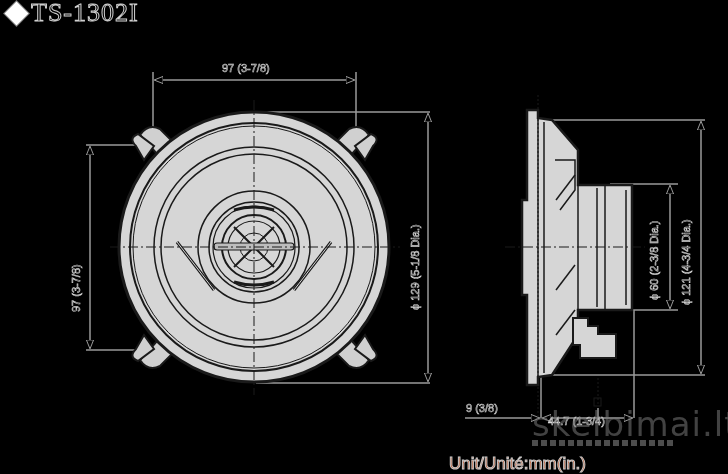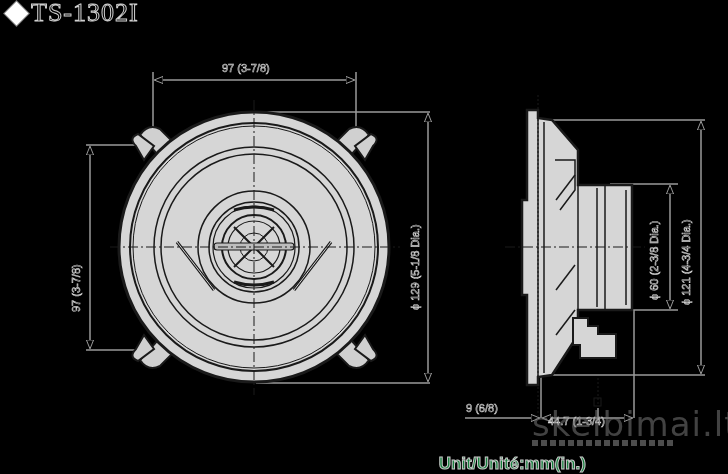--- a/index.html
+++ b/index.html
@@ -3,21 +3,21 @@
 <meta charset="utf-8">
 <style>
   html,body{margin:0;padding:0;background:#000;}
   body{width:728px;height:474px;position:relative;overflow:hidden;font-family:"Liberation Sans",sans-serif;}
   #stage{position:absolute;left:0;top:0;width:588px;height:474px;}
   .title{position:absolute;left:2px;top:-2px;height:30px;display:flex;align-items:center;color:#000;}
   .title .diamond{width:17px;height:17px;background:#fff;transform:rotate(45deg);margin:0 6px 0 6px;box-shadow:0 0 0 1px #777;}
   .title .name{font-family:"Liberation Serif",serif;font-size:26px;color:#000;-webkit-text-stroke:1px #cfcfcf;letter-spacing:1px;}
   .dimtxt{position:absolute;color:#000;font-family:"Liberation Sans",sans-serif;font-size:11px;-webkit-text-stroke:0.6px #d8d8d8;white-space:nowrap;}
   .vert{transform-origin:left top;transform:rotate(-90deg);}
-  .unit{position:absolute;right:2px;bottom:0px;font-family:"Liberation Sans",sans-serif;font-size:17px;font-weight:bold;color:#15803d;-webkit-text-stroke:1px #c8c8c8;white-space:nowrap;}
+  .unit{position:absolute;right:2px;bottom:0px;font-family:"Liberation Sans",sans-serif;font-size:17px;font-weight:normal;color:#c2410c;-webkit-text-stroke:1px #c8c8c8;white-space:nowrap;}
   .watermark{position:absolute;left:532px;top:404px;font-family:"DejaVu Sans",sans-serif;font-size:34px;color:rgba(120,120,120,0.55);font-weight:normal;letter-spacing:1px;}
   .wmbar{position:absolute;left:532px;top:440px;display:flex;gap:3px;}
   .wmbar span{width:6px;height:6px;background:rgba(110,110,110,0.7);}
 </style>
 </head>
 <body>
 
 <div id="stage">
 
   <div class="title">
@@ -135,21 +135,21 @@
       </g>
       <line x1="538" y1="95" x2="538" y2="420" stroke="#1a1a1a" stroke-width="1" stroke-dasharray="2,2"></line>
     </g>
   </svg>
 
   <div class="dimtxt" style="left:222px;top:62px;">97 (3-7/8)</div>
   <div class="dimtxt vert" style="left:70px;top:312px;">97 (3-7/8)</div>
   <div class="dimtxt vert" style="left:409px;top:310px;">ϕ 129 (5-1/8 Dia.)</div>
   <div class="dimtxt vert" style="left:648px;top:300px;">ϕ 60 (2-3/8 Dia.)</div>
   <div class="dimtxt vert" style="left:680px;top:305px;">ϕ 121 (4-3/4 Dia.)</div>
-  <div class="dimtxt" style="left:466px;top:402px;">9 (6/8)</div>
+  <div class="dimtxt" style="left:466px;top:402px;">9 (3/8)</div>
   <div class="dimtxt" style="left:548px;top:403px;margin-top:12px;">44.7 (1-3/4)</div>
 
   <div class="watermark">skelbimai.lt</div>
   <div class="wmbar">
     <span></span>
       <span></span>
       <span></span>
       <span></span>
       <span></span>
       <span></span>

